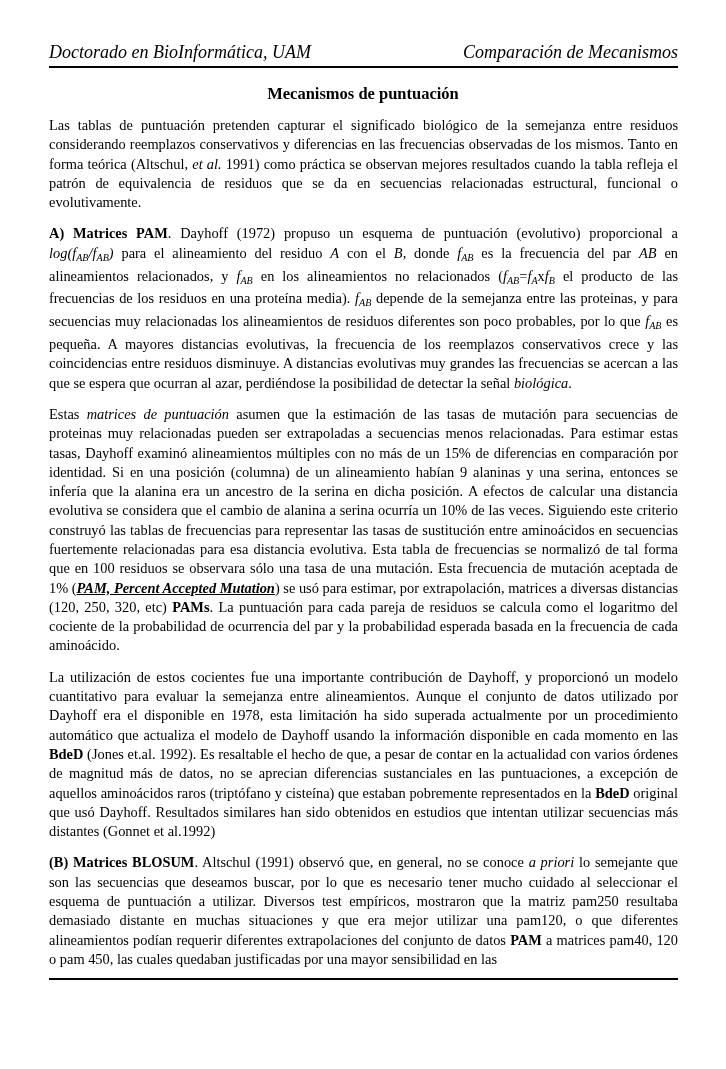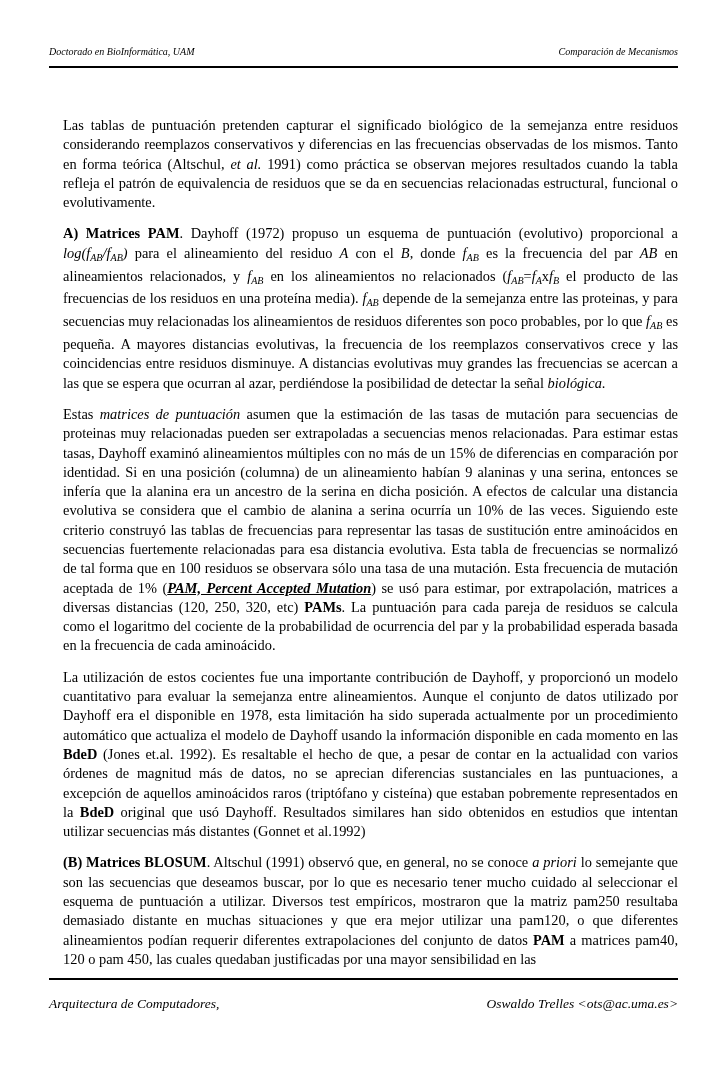--- a/index.html
+++ b/index.html
@@ -11,38 +11,38 @@
   .page {
     position:relative;
     width:726px; height:1069px;
     background:#ffffff;
     color:#000000;
     overflow:hidden;
   }
   .running-head {
     position:absolute; top:44px; left:49px; width:629px;
     display:flex; justify-content:space-between;
-    font-style:italic; font-size:10px; line-height:16px;
+    font-style:italic; font-size:18px; line-height:16px;
   }
   .rule {
     position:absolute; left:49px; width:629px; height:2px;
     background:#000000;
   }
   .rule-top { top:66px; }
   .rule-bottom { top:978px; }
   .doc-title {
     position:absolute; top:84px; left:0; width:726px;
     text-align:center; font-weight:bold; font-size:16.5px;
   }
   .doc-body {
     position:absolute; top:116px; left:49px; width:629px;
     font-size:14.4px; line-height:19.3px;
     text-align:justify;
   }
-  .doc-body p { margin:0 0 12px 14px; }
+  .doc-body p { margin:0 0 12px 0; }
   .rs-i  { font-style:italic; }
   .rs-b  { font-weight:bold;font-family:Liberation Serif, serif; }
   .rs-bi { font-weight:bold; font-style:italic;text-decoration:underline; }
   .rs-is { font-style:italic; font-size:70%; vertical-align:-0.25em; }
   .running-foot {
     position:absolute; top:996px; left:49px; width:629px;
     display:flex; justify-content:space-between;
     font-style:italic; font-size:13.5px; line-height:16px;
   }
 </style>
@@ -51,29 +51,26 @@
 
 <div class="page">
 
   <div class="running-head">
     <span>Doctorado en BioInformática, UAM</span>
     <span>Comparación de Mecanismos</span>
   </div>
 
   <div class="rule rule-top"></div>
 
+  <div class="doc-title">Mecanismos de puntuación</div>
 
   <div class="doc-body">
       <p><span>Las tablas de puntuación pretenden capturar el significado biológico de la semejanza entre residuos considerando reemplazos conservativos y diferencias en las frecuencias observadas de los mismos. Tanto en forma teórica (Altschul, </span><span class="rs-i">et al.</span><span> 1991) como práctica se observan mejores resultados cuando la tabla refleja el patrón de equivalencia de residuos que se da en secuencias relacionadas estructural, funcional o evolutivamente.</span></p>
       <p><span class="rs-b">A) Matrices PAM</span><span>. Dayhoff (1972) propuso un esquema de puntuación (evolutivo) proporcional a </span><span class="rs-i">log(f</span><span class="rs-is">AB</span><span class="rs-i">/f</span><span class="rs-is">AB</span><span class="rs-i">)</span><span> para el alineamiento del residuo </span><span class="rs-i">A</span><span> con el </span><span class="rs-i">B</span><span>, donde </span><span class="rs-i">f</span><span class="rs-is">AB</span><span> es la frecuencia del par </span><span class="rs-i">AB</span><span> en alineamientos relacionados, y </span><span class="rs-i">f</span><span class="rs-is">AB</span><span> en los alineamientos no relacionados (</span><span class="rs-i">f</span><span class="rs-is">AB</span><span>=</span><span class="rs-i">f</span><span class="rs-is">A</span><span>x</span><span class="rs-i">f</span><span class="rs-is">B</span><span> el producto de las frecuencias de los residuos en una proteína media). </span><span class="rs-i">f</span><span class="rs-is">AB</span><span> depende de la semejanza entre las proteinas, y para secuencias muy relacionadas los alineamientos de residuos diferentes son poco probables, por lo que </span><span class="rs-i">f</span><span class="rs-is">AB</span><span> es pequeña. A mayores distancias evolutivas, la frecuencia de los reemplazos conservativos crece y las coincidencias entre residuos disminuye. A distancias evolutivas muy grandes las frecuencias se acercan a las que se espera que ocurran al azar, perdiéndose la posibilidad de detectar la señal </span><span class="rs-i">biológica</span><span>.</span></p>
       <p><span>Estas </span><span class="rs-i">matrices de puntuación</span><span> asumen que la estimación de las tasas de mutación para secuencias de proteinas muy relacionadas pueden ser extrapoladas a secuencias menos relacionadas. Para estimar estas tasas, Dayhoff examinó alineamientos múltiples con no más de un 15% de diferencias en comparación por identidad. Si en una posición (columna) de un alineamiento habían 9 alaninas y una serina, entonces se infería que la alanina era un ancestro de la serina en dicha posición. A efectos de calcular una distancia evolutiva se considera que el cambio de alanina a serina ocurría un 10% de las veces. Siguiendo este criterio construyó las tablas de frecuencias para representar las tasas de sustitución entre aminoácidos en secuencias fuertemente relacionadas para esa distancia evolutiva. Esta tabla de frecuencias se normalizó de tal forma que en 100 residuos se observara sólo una tasa de una mutación. Esta frecuencia de mutación aceptada de 1% (</span><span class="rs-bi">PAM, Percent Accepted Mutation</span><span>) se usó para estimar, por extrapolación, matrices a diversas distancias (120, 250, 320, etc) </span><span class="rs-b">PAMs</span><span>. La puntuación para cada pareja de residuos se calcula como el logaritmo del cociente de la probabilidad de ocurrencia del par y la probabilidad esperada basada en la frecuencia de cada aminoácido.</span></p>
       <p><span>La utilización de estos cocientes fue una importante contribución de Dayhoff, y proporcionó un modelo cuantitativo para evaluar la semejanza entre alineamientos. Aunque el conjunto de datos utilizado por Dayhoff era el disponible en 1978, esta limitación ha sido superada actualmente por un procedimiento automático que actualiza el modelo de Dayhoff usando la información disponible en cada momento en las </span><span class="rs-b">BdeD</span><span> (Jones et.al. 1992). Es resaltable el hecho de que, a pesar de contar en la actualidad con varios órdenes de magnitud más de datos, no se aprecian diferencias sustanciales en las puntuaciones, a excepción de aquellos aminoácidos raros (triptófano y cisteína) que estaban pobremente representados en la </span><span class="rs-b">BdeD</span><span> original que usó Dayhoff. Resultados similares han sido obtenidos en estudios que intentan utilizar secuencias más distantes (Gonnet et al.1992)</span></p>
       <p><span class="rs-b">(B) Matrices BLOSUM</span><span>. Altschul (1991) observó que, en general, no se conoce </span><span class="rs-i">a priori</span><span> lo semejante que son las secuencias que deseamos buscar, por lo que es necesario tener mucho cuidado al seleccionar el esquema de puntuación a utilizar. Diversos test empíricos, mostraron que la matriz pam250 resultaba demasiado distante en muchas situaciones y que era mejor utilizar una pam120, o que diferentes alineamientos podían requerir diferentes extrapolaciones del conjunto de datos </span><span class="rs-b">PAM</span><span> a matrices pam40, 120 o pam 450, las cuales quedaban justificadas por una mayor sensibilidad en las</span></p>
     </div>
 
   <div class="rule rule-bottom"></div>
 
-  <div class="running-foot">
-    <span>Arquitectura de Computadores,</span>
-    <span>Oswaldo Trelles &lt;ots@ac.uma.es&gt;</span>
-  </div>
 
 </div>
 
 </body></html>

